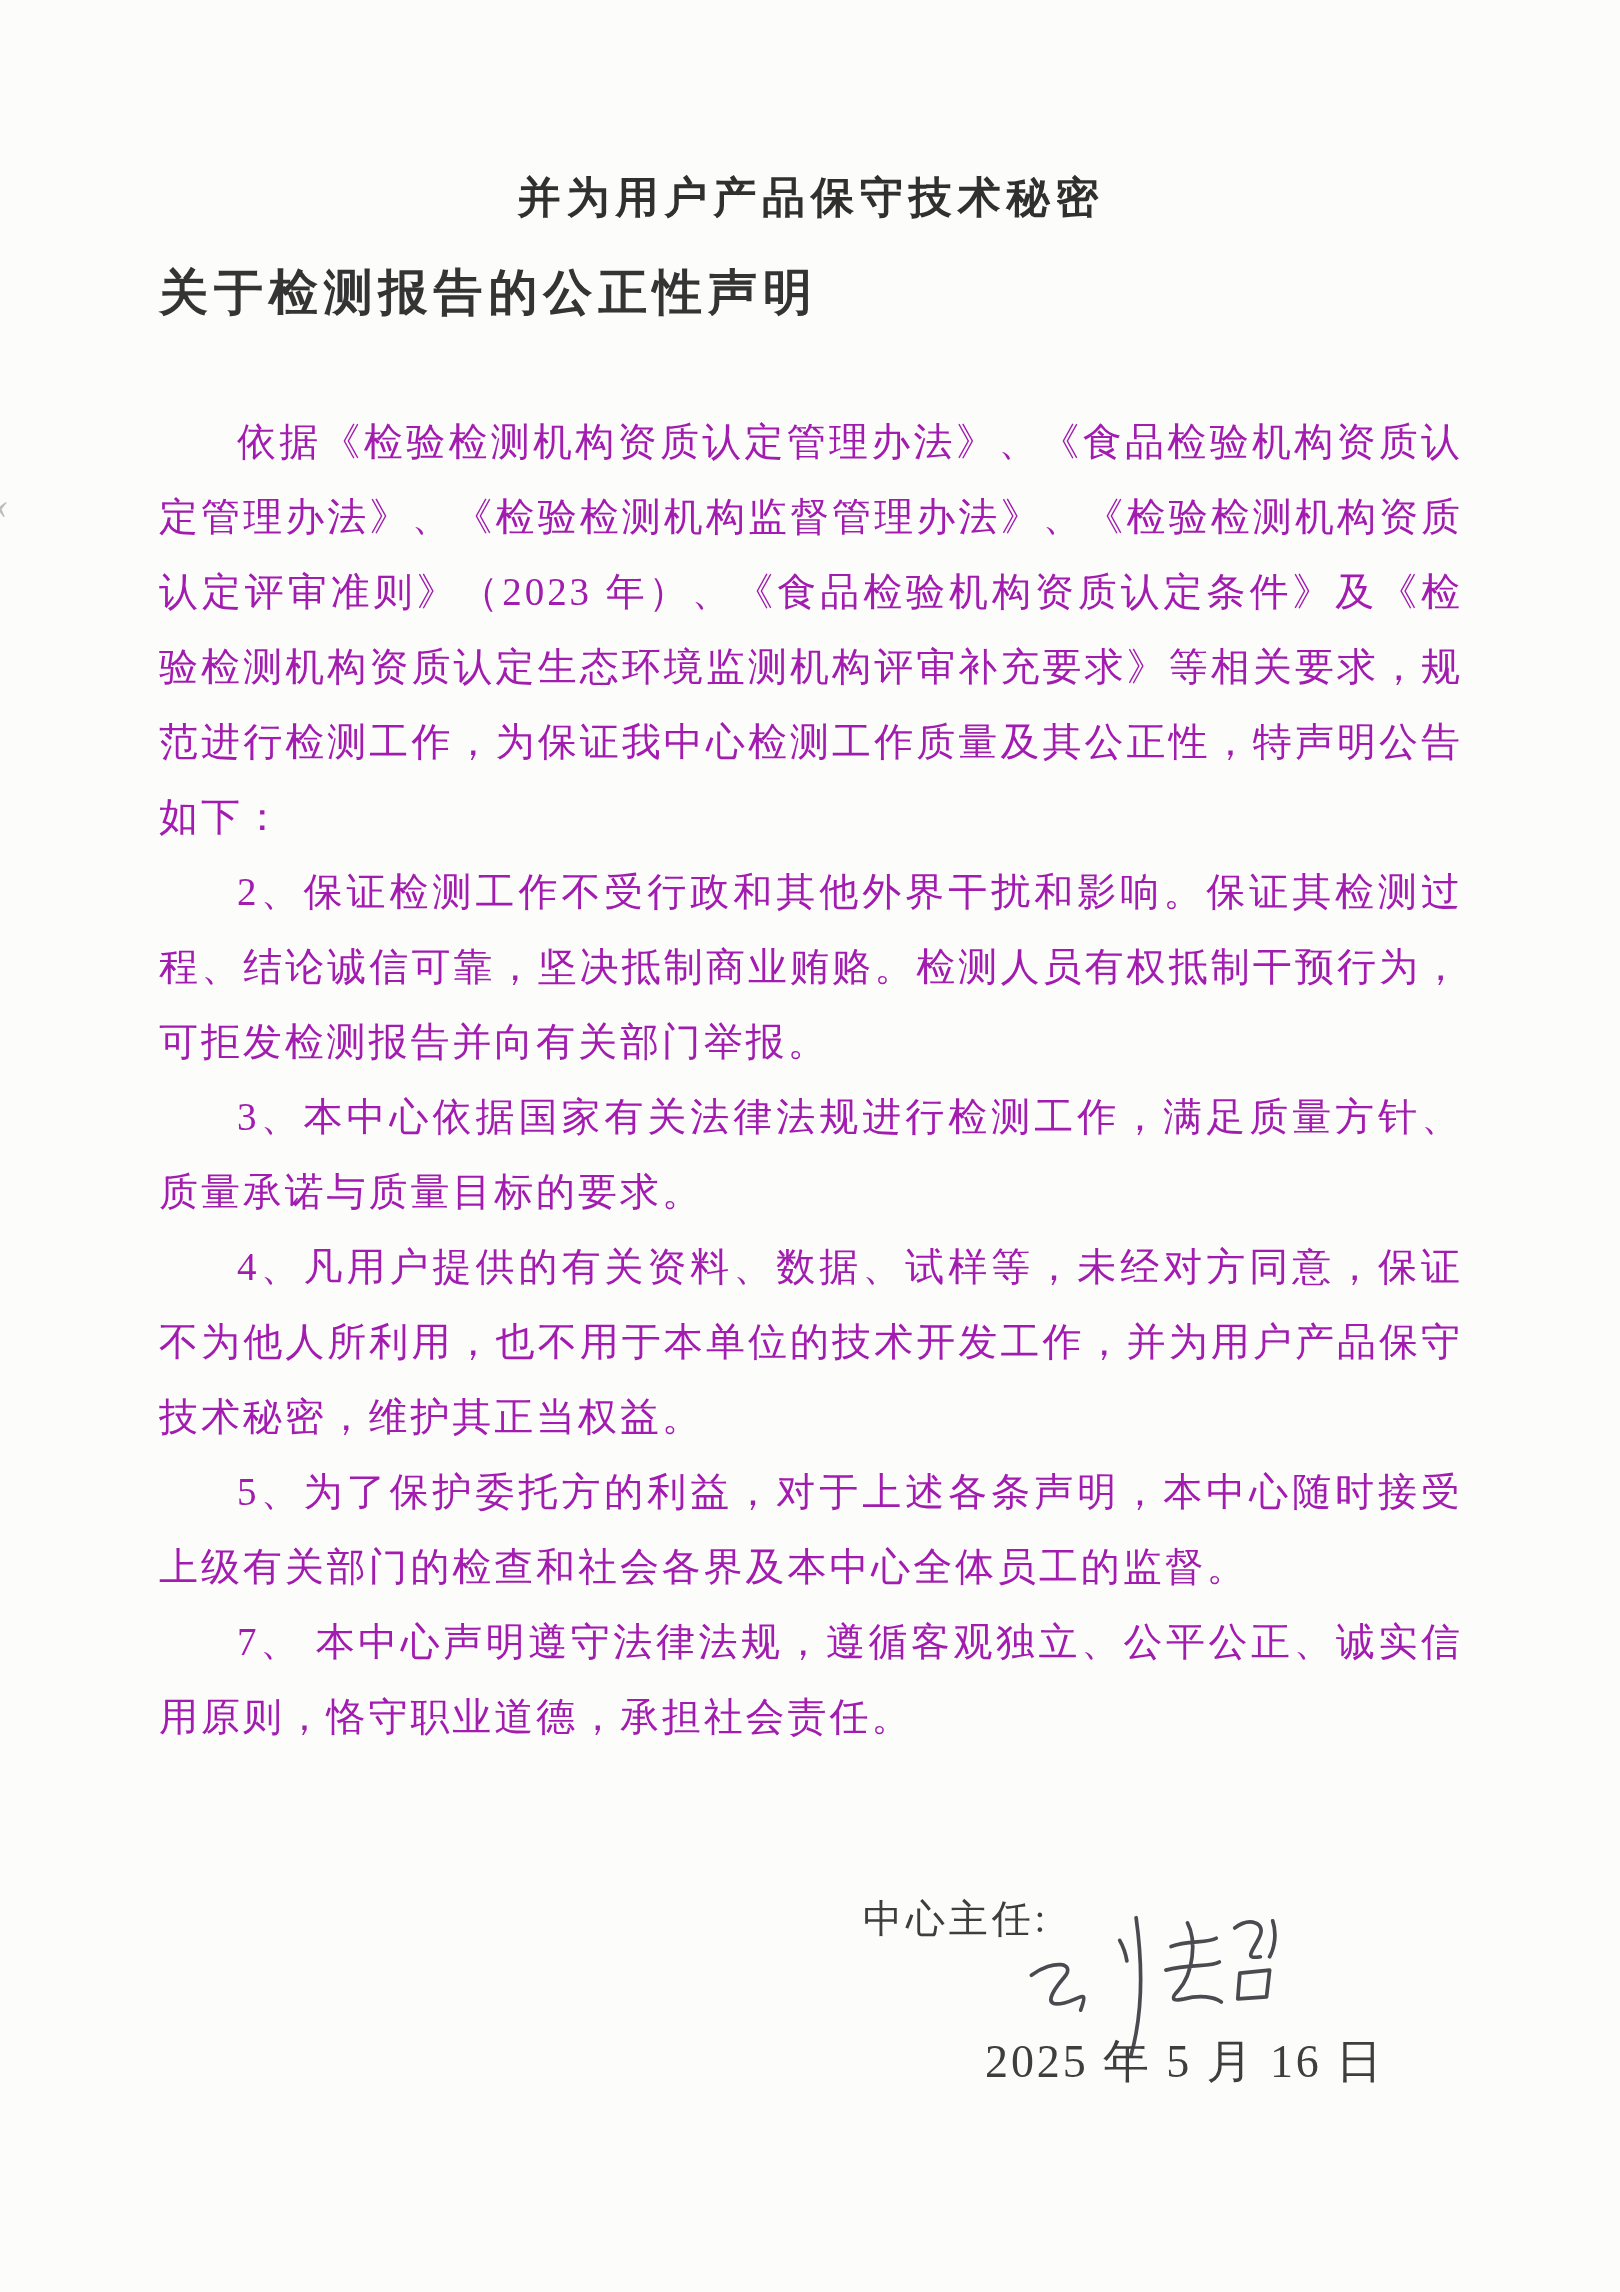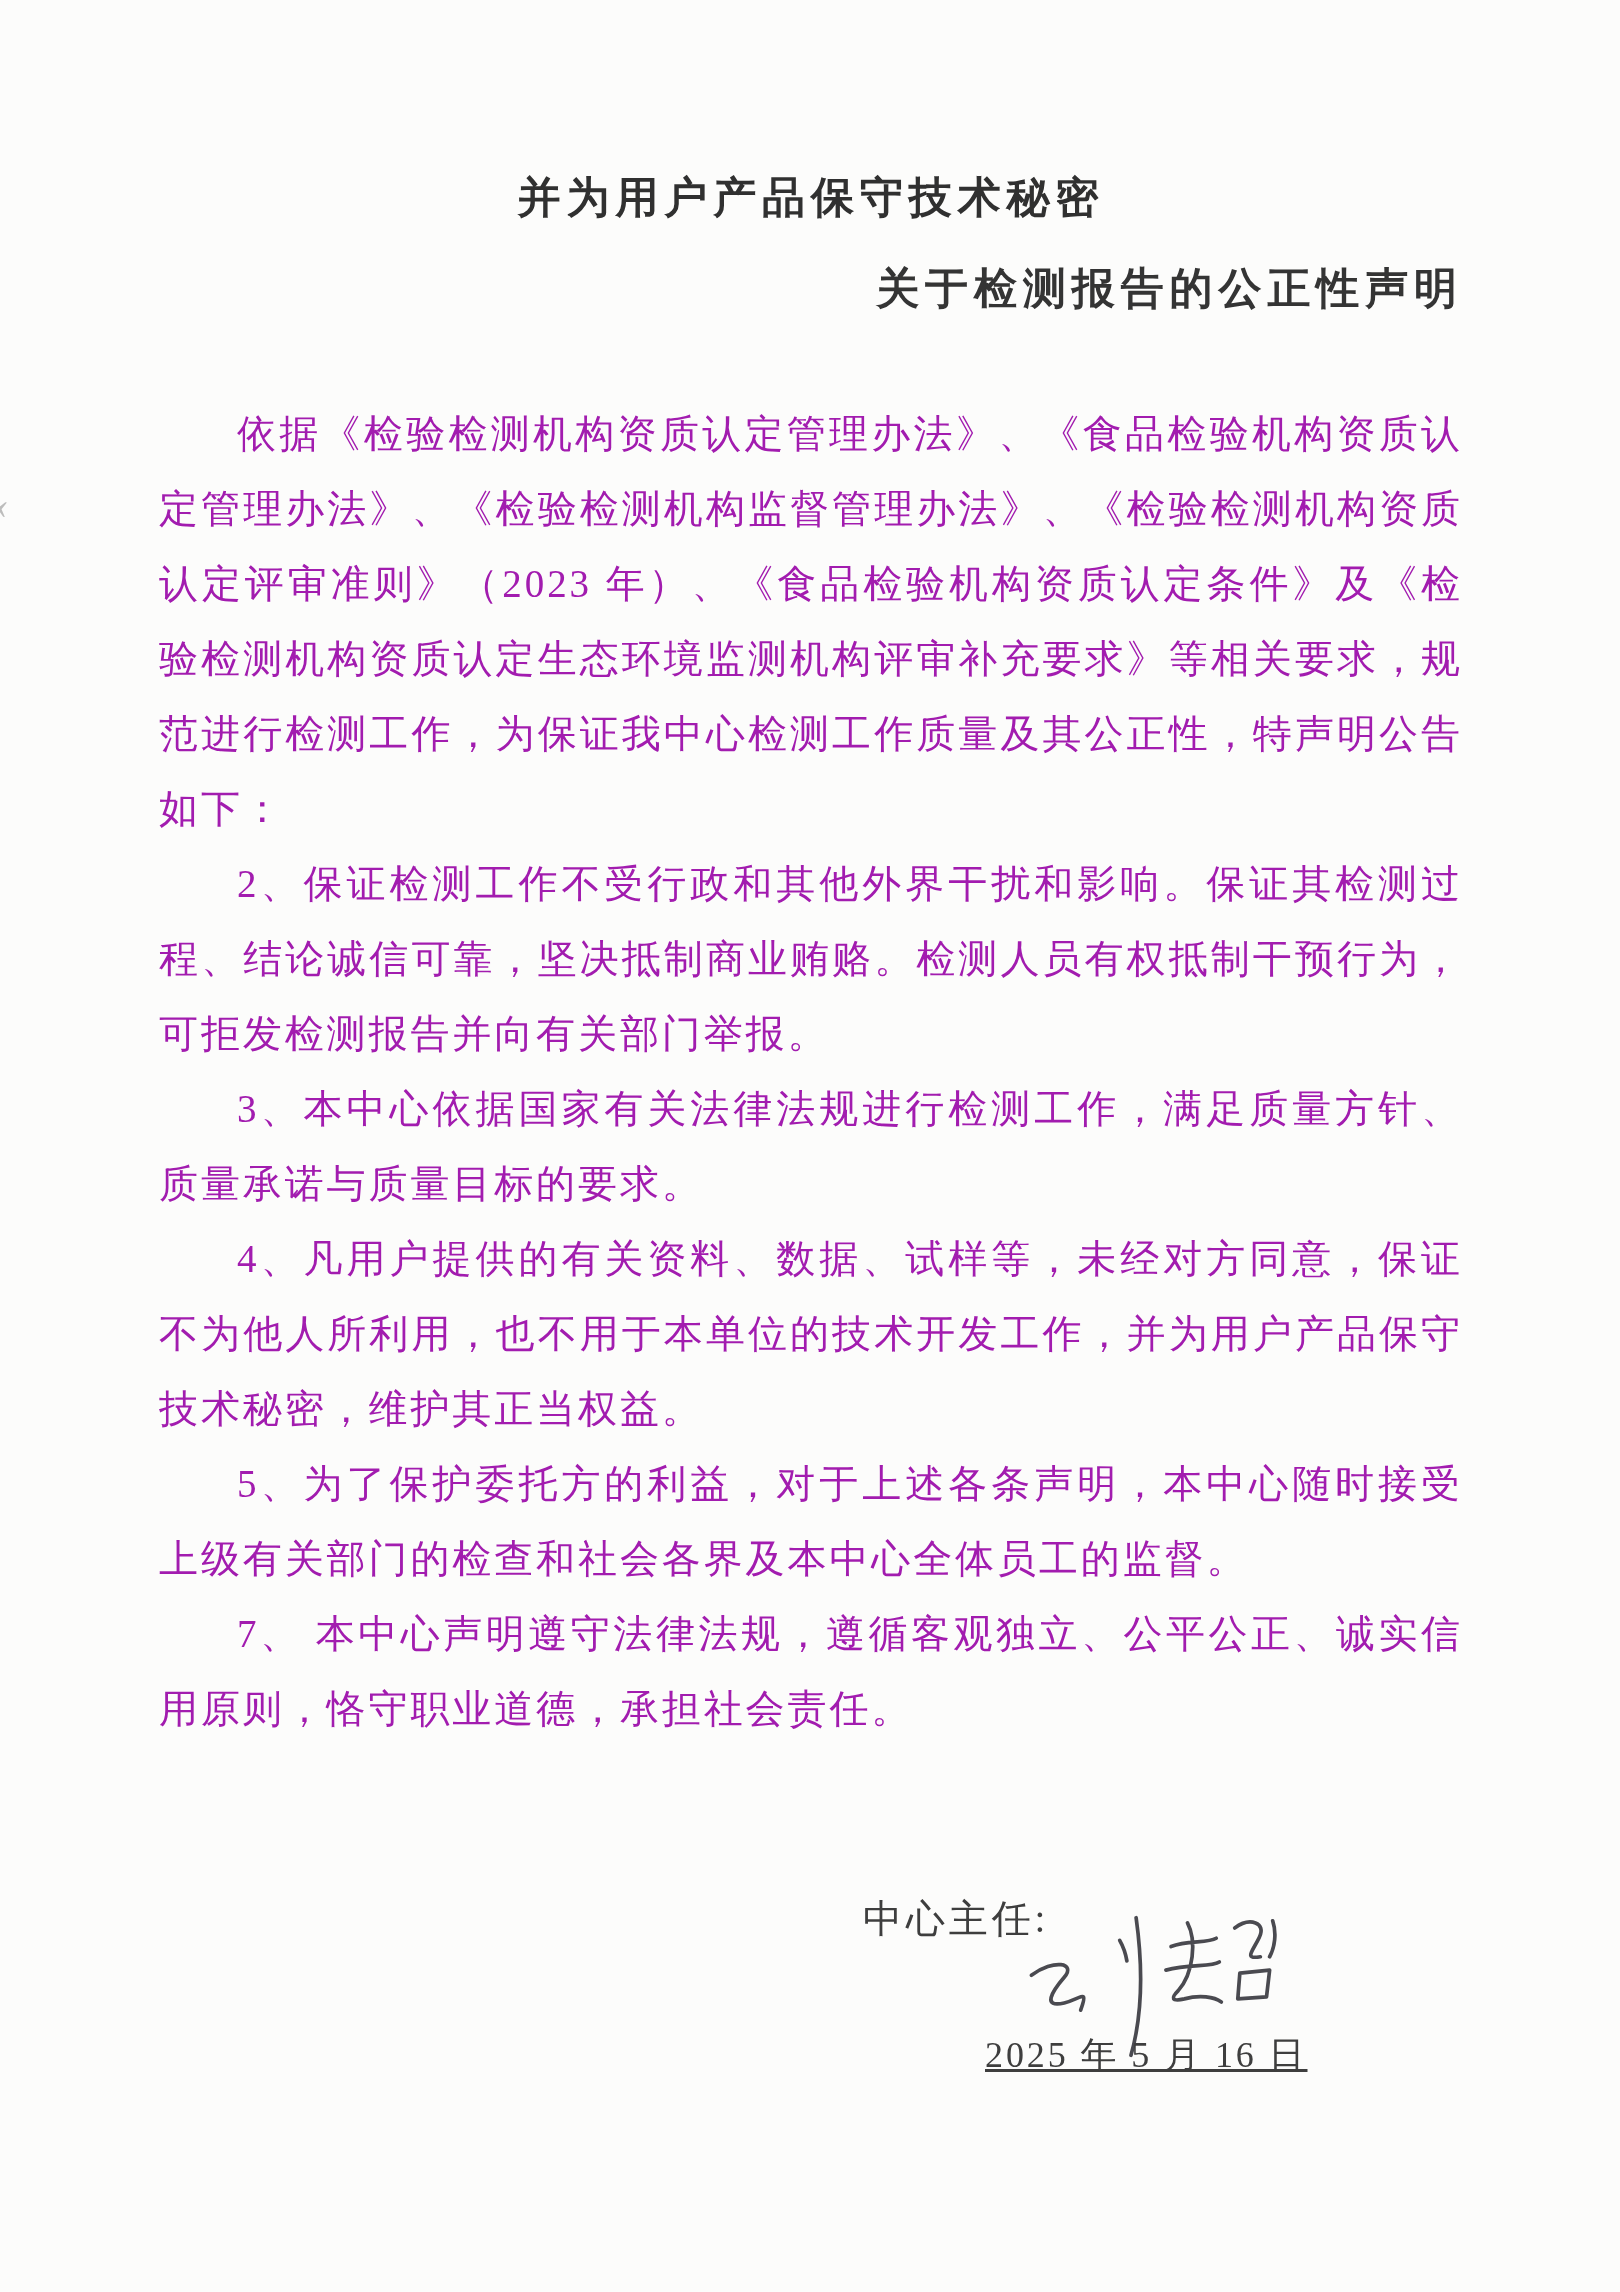--- a/index.html
+++ b/index.html
@@ -26,22 +26,22 @@
   .doc-title {
     margin: 0 0 33px 0;
     text-align: center;
     font-size: 43px;
     font-weight: 700;
     letter-spacing: 5.9px;
     color: #303030;
   }
   .doc-subtitle {
     margin: 8px 0 78px 0;
-    text-align: right;
-    font-size: 43px;
+    text-align: left;
+    font-size: 49px;
     font-weight: 700;
     letter-spacing: 5.9px;
     color: #343434;
   }
   .para {
     margin: 0;
     font-size: 39px;
     line-height: 75px;
     letter-spacing: 2.9px;
     text-align: justify;
@@ -61,25 +61,24 @@
     position: absolute;
     left: 1017px;
     top: 1913px;
     width: 267px;
     height: 145px;
   }
   .doc-date {
     position: absolute;
     left: 985px;
     top: 2031px;
-    font-size: 36px;
+    font-size: 46px;
     letter-spacing: 2.9px;
     color: #3e3e3e;
     white-space: nowrap;
-    text-decoration: underline;
   }
   .scan-artifact {
     position: absolute;
     left: -3.9px;
     top: 482px;
     font-size: 39px;
     color: #8a8a8a;
     opacity: 0.55;
     transform: rotate(8deg);
   }

